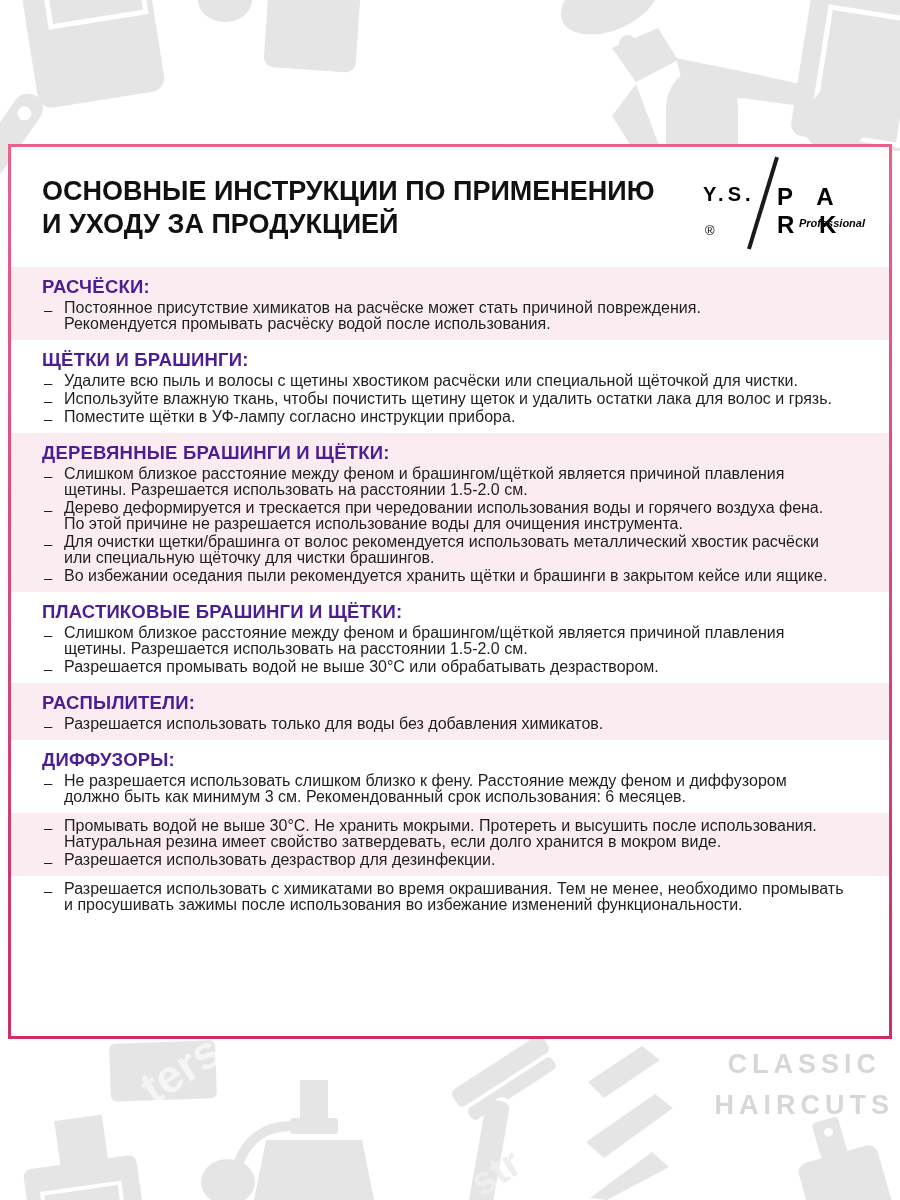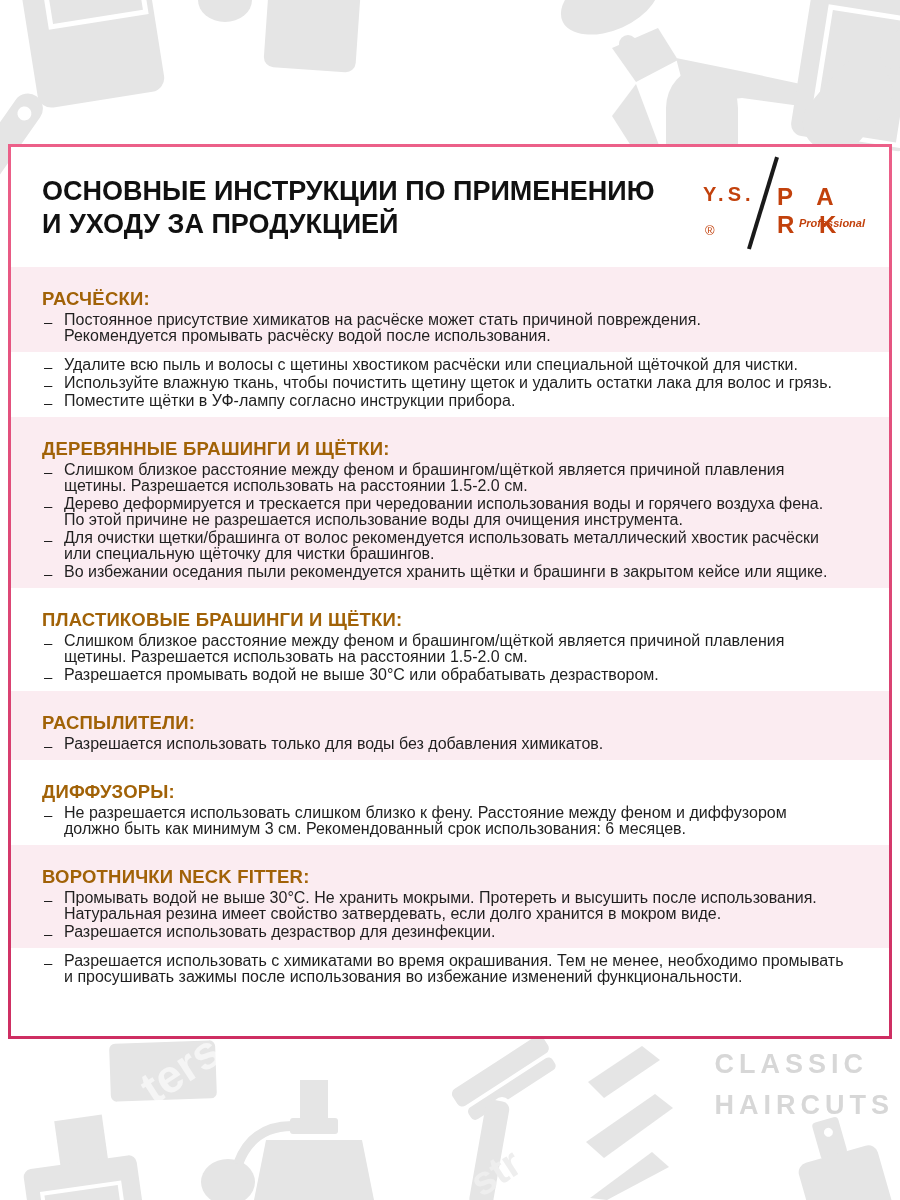--- a/index.html
+++ b/index.html
@@ -2,46 +2,46 @@
 <html><head>
 <meta charset="utf-8">
 <style>
   html,body{margin:0;padding:0;background:#fff;}
   body{width:900px;height:1200px;position:relative;overflow:hidden;
        font-family:"Liberation Sans",sans-serif;-webkit-font-smoothing:antialiased;}
 
   
   #bg-icons{position:absolute;left:0;top:0;width:900px;height:1200px;pointer-events:none;}
 
-  .classic-wm{position:absolute;right:6px;top:1044px;text-align:left;
+  .classic-wm{position:absolute;right:6px;top:1044px;text-align:center;
       color:#d7d7d7;font-weight:700;font-size:27px;letter-spacing:5px;line-height:41px;}
   .wm-frag{position:absolute;font-weight:700;transform:rotate(-33deg);}
   .wm-frag.f1{left:138px;top:1042px;font-size:46px;color:rgba(255,255,255,0.6);}
   .wm-frag.f2{left:470px;top:1150px;font-size:40px;color:#eeeeee;}
 
   
   .card{position:absolute;left:8px;top:144px;width:884px;height:895px;box-sizing:border-box;
         background:linear-gradient(180deg,#ec6089 0%,#ce2e62 100%);padding:3px;}
   .card-inner{background:#fff;width:100%;height:100%;box-sizing:border-box;overflow:hidden;position:relative;}
 
   .title-block{padding:28px 200px 0 31px;height:120px;box-sizing:border-box;}
   h1{margin:0;font-size:27px;line-height:33px;font-weight:700;color:#111;letter-spacing:0;}
 
   
-  .logo{position:absolute;top:22px;right:24px;width:162px;height:82px;color:#c2410c;}
+  .logo{position:absolute;top:22px;right:24px;width:162px;height:82px;color:#000000;}
   .logo .ys{position:absolute;left:0;top:14px;font-size:20px;font-weight:700;letter-spacing:4px;}
   .logo .park{position:absolute;left:74px;top:14px;font-size:24px;font-weight:700;letter-spacing:9px;}
   .logo .slash{position:absolute;left:58px;top:-14px;width:3.5px;height:96px;background:#1a1a1a;transform:rotate(17deg);}
   .logo .prof{position:absolute;right:0;top:48px;font-size:11px;font-weight:700;font-style:italic;}
   .logo .reg{position:absolute;left:2px;top:54px;font-size:13px;}
 
   
   .sec{padding:5px 28px 6px 31px;}
   .sec.tinted{background:#fbecf1;}
-  .sec h2{margin:16px 0 3px 0;font-size:18.5px;line-height:21px;font-weight:700;color:#a16207;letter-spacing:0.2px;}
+  .sec h2{margin:4px 0 3px 0;font-size:18.5px;line-height:21px;font-weight:700;color:#4c1d95;letter-spacing:0.2px;}
   .item{position:relative;padding-left:22px;margin-bottom:2px;color:#1f1f1f;}
   .item .dash{position:absolute;left:2px;top:0;font-size:15px;line-height:19px;}
   .item .txt{display:block;font-size:16px;line-height:16px;white-space:pre-line;}
 </style>
 </head>
 <body>
 
 <svg id="bg-icons" viewBox="0 0 900 1200" xmlns="http://www.w3.org/2000/svg">
 
   <g transform="rotate(-9 95 30)" fill="#e5e5e5">
@@ -147,20 +147,21 @@
     <section class="sec tinted">
       <h2>РАСЧЁСКИ:</h2>
       <div class="item">
         <span class="dash">–</span>
         <span class="txt">Постоянное присутствие химикатов на расчёске может стать причиной повреждения.
 Рекомендуется промывать расчёску водой после использования.</span>
       </div>
     </section>
 
     <section class="sec">
+      <h2>ЩЁТКИ И БРАШИНГИ:</h2>
       <div class="item">
         <span class="dash">–</span>
         <span class="txt">Удалите всю пыль и волосы с щетины хвостиком расчёски или специальной щёточкой для чистки.</span>
       </div>
       <div class="item">
         <span class="dash">–</span>
         <span class="txt">Используйте влажную ткань, чтобы почистить щетину щеток и удалить остатки лака для волос и грязь.</span>
       </div>
       <div class="item">
         <span class="dash">–</span>
@@ -215,21 +216,20 @@
     <section class="sec">
       <h2>ДИФФУЗОРЫ:</h2>
       <div class="item">
         <span class="dash">–</span>
         <span class="txt">Не разрешается использовать слишком близко к фену. Расстояние между феном и диффузором
 должно быть как минимум 3 см. Рекомендованный срок использования: 6 месяцев.</span>
       </div>
     </section>
 
     <section class="sec tinted">
-      <h2>ВОРОТНИЧКИ NECK FITTER:</h2>
       <div class="item">
         <span class="dash">–</span>
         <span class="txt">Промывать водой не выше 30°C. Не хранить мокрыми. Протереть и высушить после использования.
 Натуральная резина имеет свойство затвердевать, если долго хранится в мокром виде.</span>
       </div>
       <div class="item">
         <span class="dash">–</span>
         <span class="txt">Разрешается использовать дезраствор для дезинфекции.</span>
       </div>
     </section>

